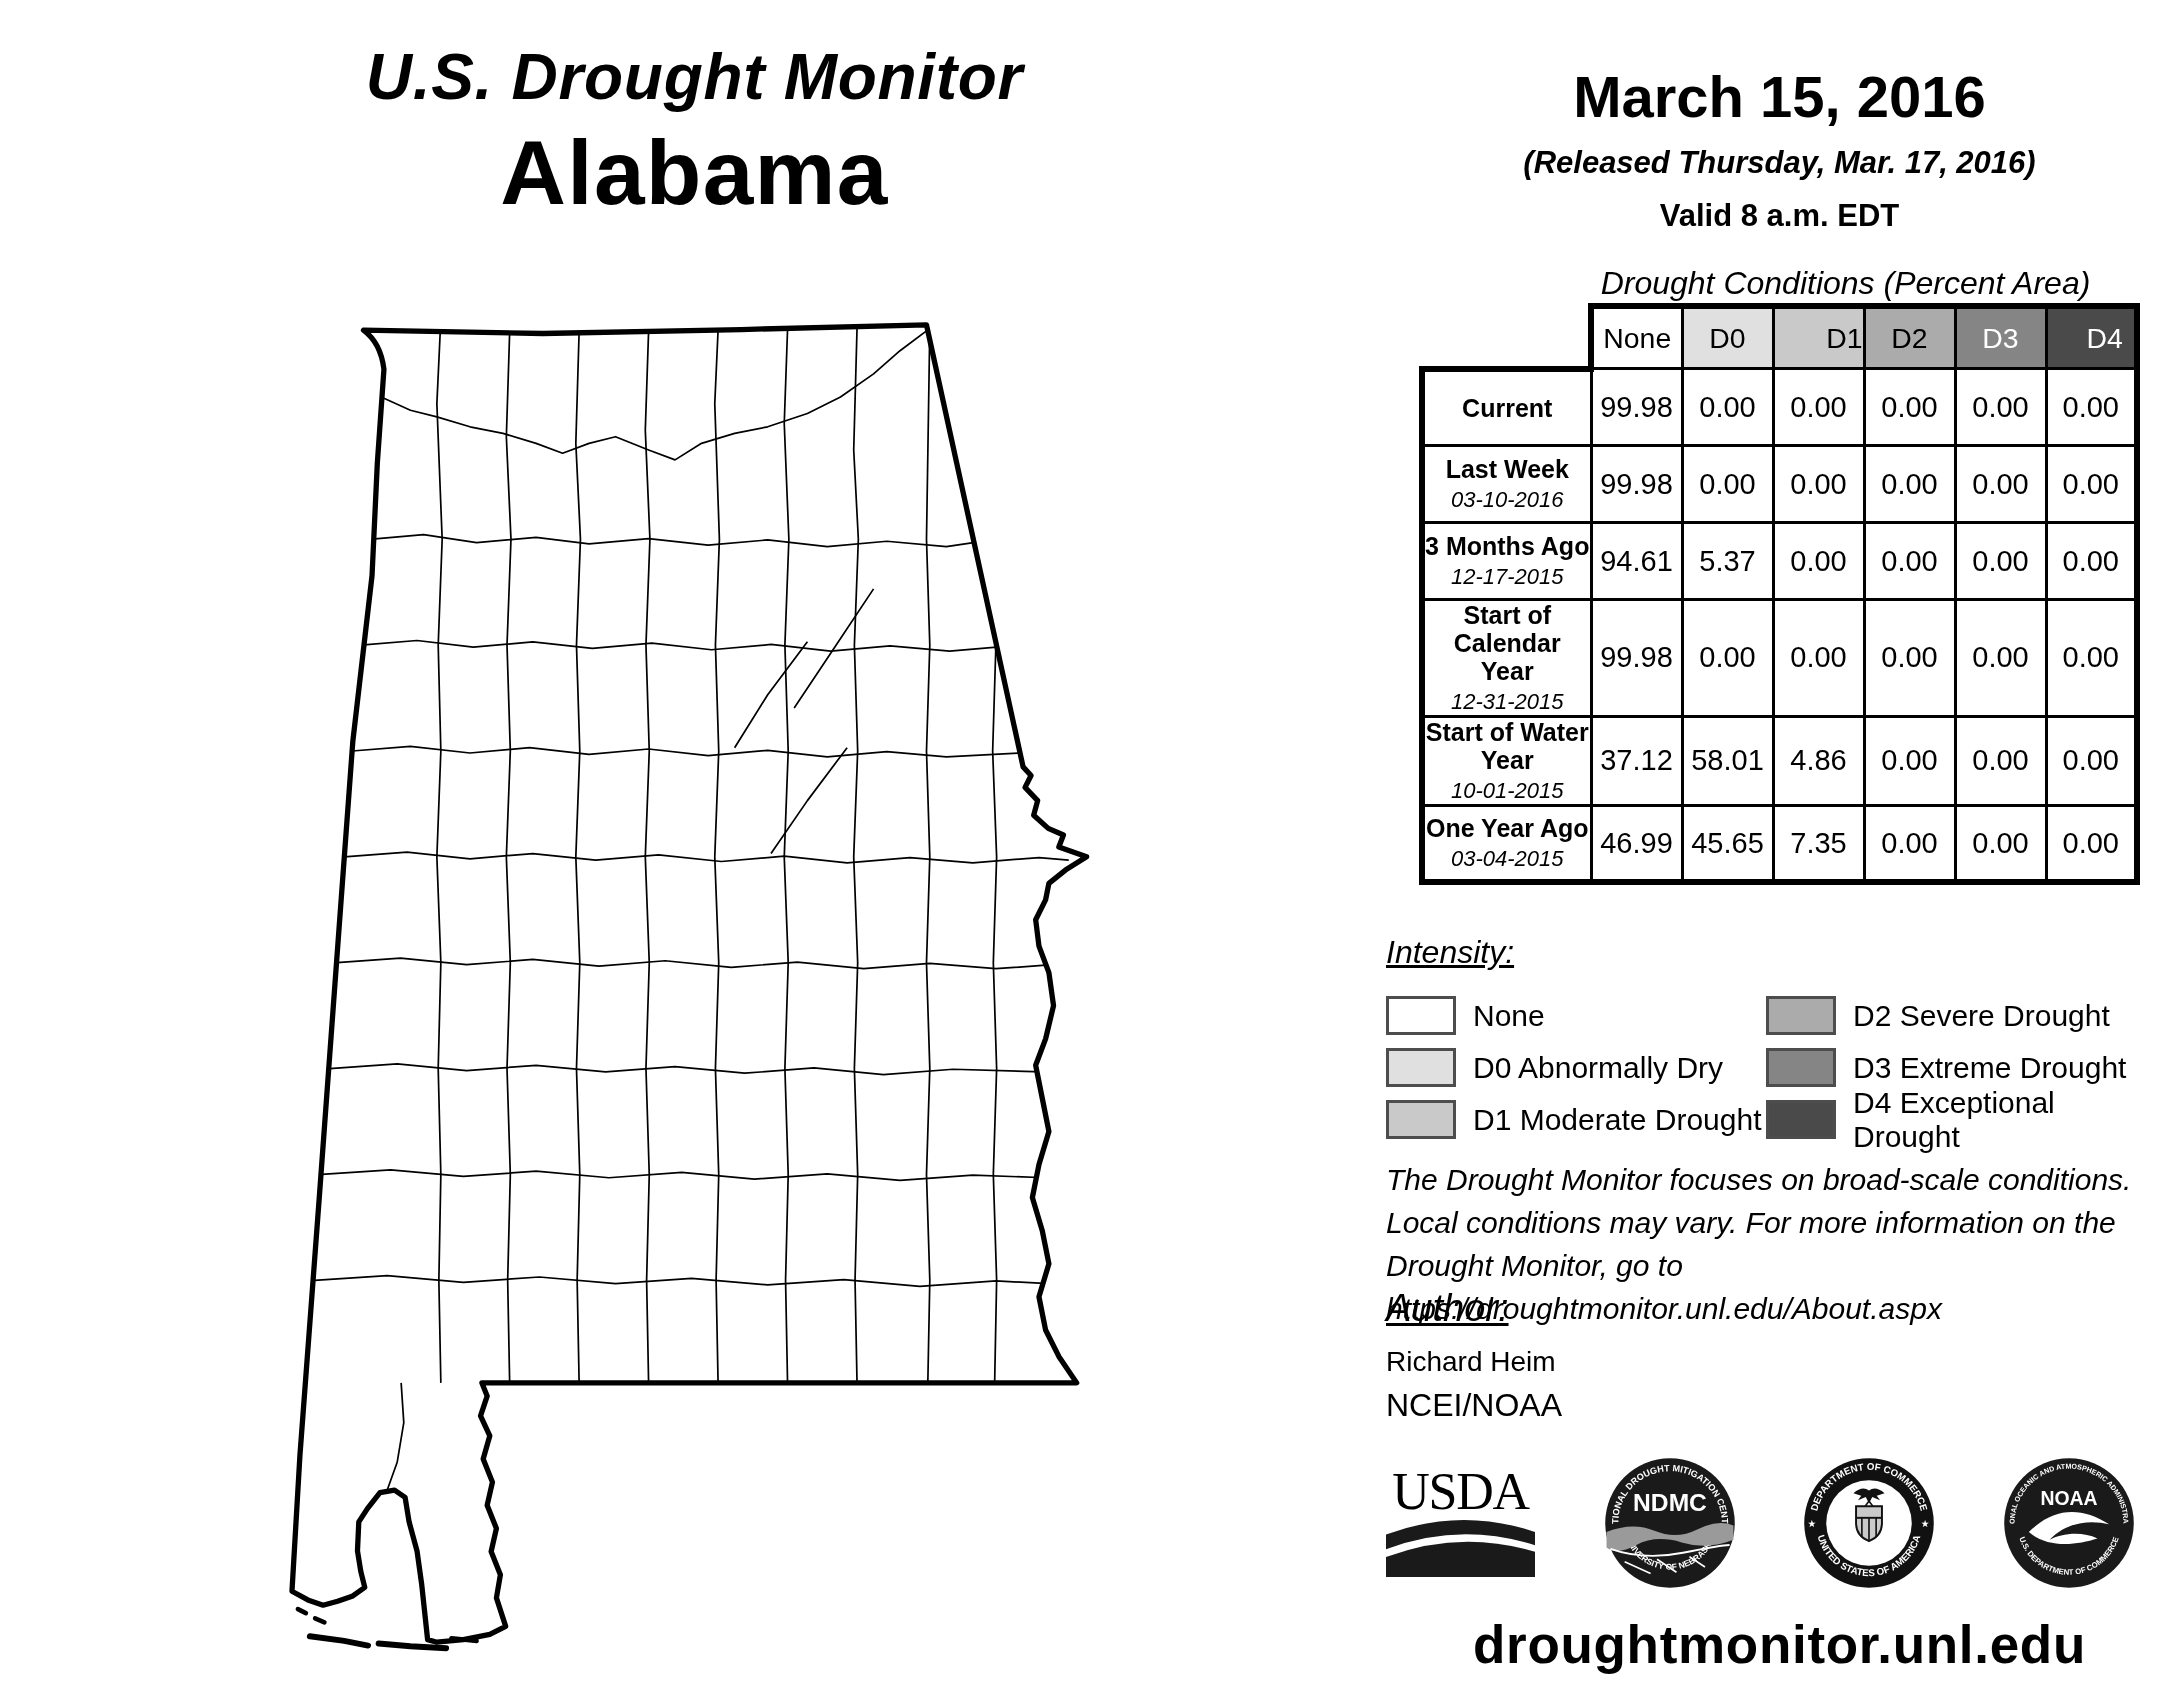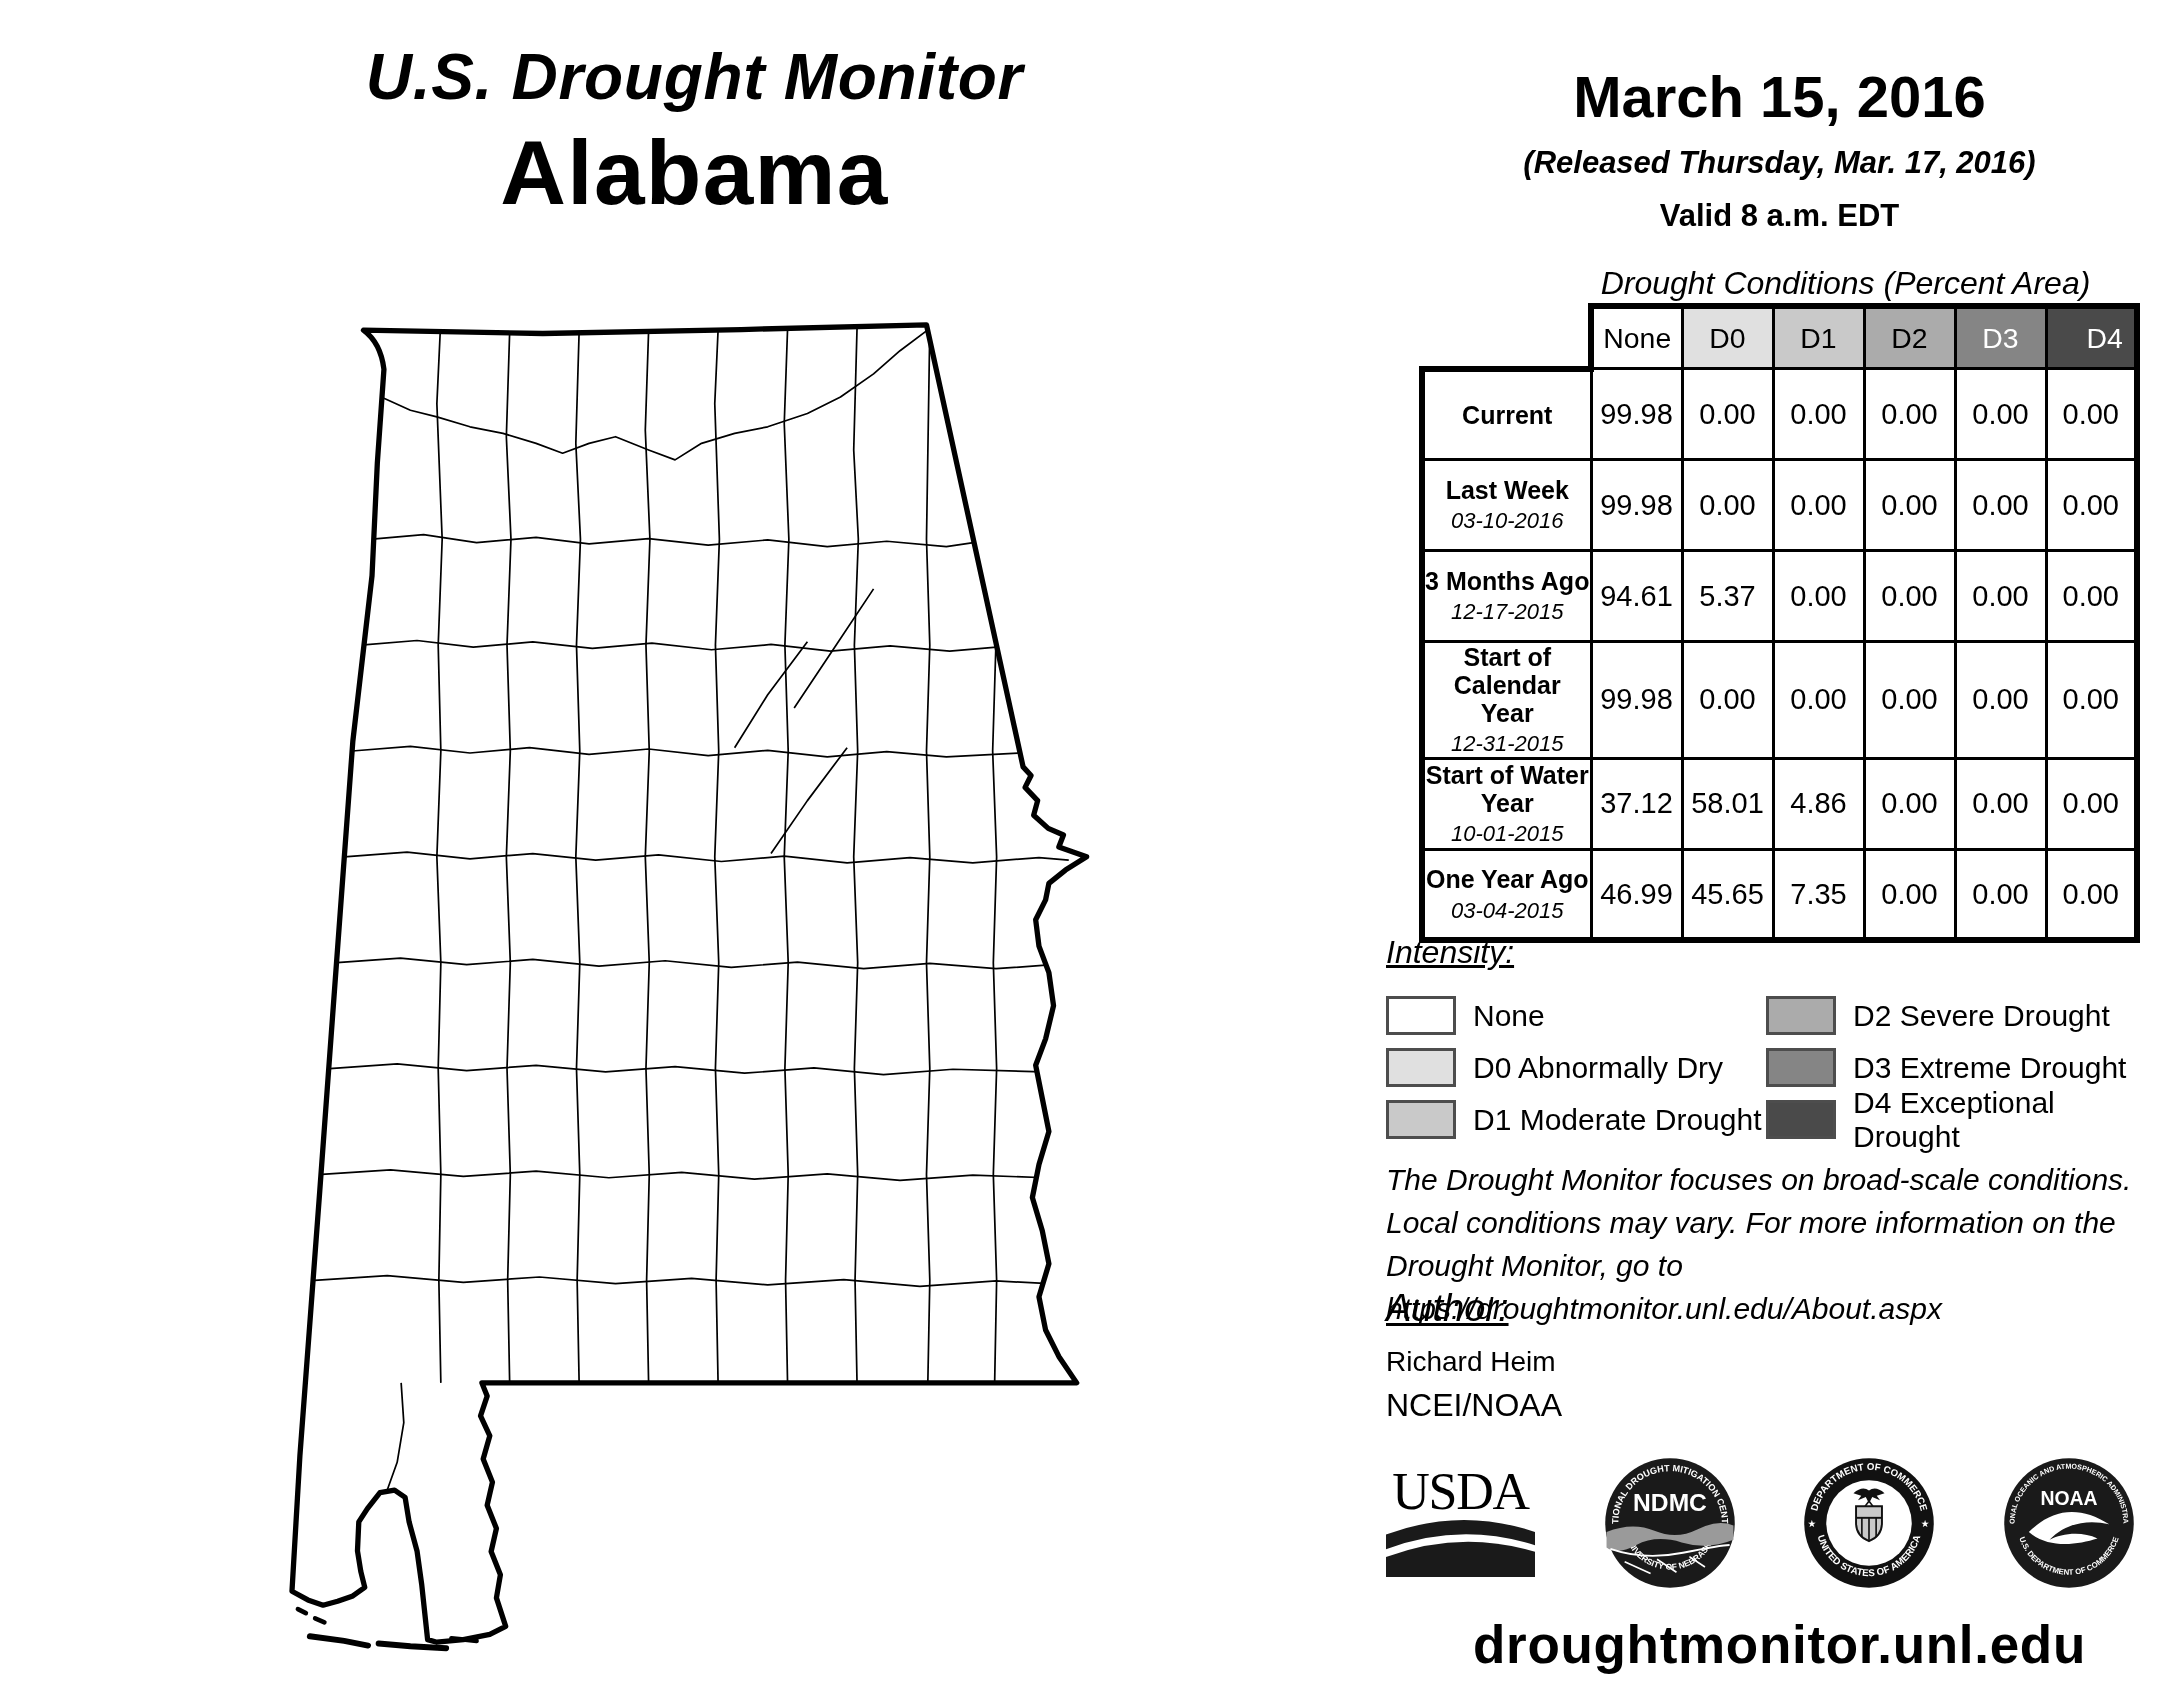--- a/index.html
+++ b/index.html
@@ -27,21 +27,21 @@
   table.drought{position:absolute;left:1419px;top:303px;border-collapse:collapse;
     table-layout:fixed;}
   table.drought col.lab{width:169px;}
   table.drought col.val{width:91px;}
   table.drought th,table.drought td{border:3.3px solid #000;padding:0;text-align:center;vertical-align:middle;}
   table.drought thead th{height:58px;font-size:28.4px;font-weight:normal;}
   table.drought thead th.corner{border:none;background:transparent;}
   table.drought thead th:nth-child(2){border-left-width:6px;}
   table.drought thead th{border-top-width:6px;}
   table.drought thead th:last-child{border-right-width:6px;padding-left:28px;}
-  table.drought tbody tr{height:91px;}
+  table.drought tbody tr{height:77px;}
   table.drought tbody th.rowlab{font-size:25px;font-weight:bold;border-left-width:6px;line-height:1.12;}
   table.drought tbody tr:first-child th.rowlab{border-top-width:6px;}
   table.drought tbody tr:last-child th,table.drought tbody tr:last-child td{border-bottom-width:6px;}
   table.drought tbody td:last-child{border-right-width:6px;}
   table.drought tbody td{font-size:29px;}
   .row-date{font-size:22px;font-style:italic;font-weight:normal;margin-top:5.3px;}
   .row-date:empty{display:none;}
   
   .intensity{position:absolute;left:1386px;top:934px;width:781px;}
   .intensity-heading{font-size:32px;font-style:italic;text-decoration:underline;margin-bottom:18.5px;}
@@ -181,21 +181,21 @@
       <col class="val">
       <col class="val">
       <col class="val">
       <col class="val">
   </colgroup>
   <thead>
     <tr>
       <th class="corner"></th>
       <th style="background: rgb(255, 255, 255); color: rgb(0, 0, 0);">None</th>
       <th style="background: rgb(224, 224, 224); color: rgb(0, 0, 0);">D0</th>
-      <th style="background: rgb(201, 201, 201); color: rgb(0, 0, 0);">D1</th>
+      <th style="background: rgb(201, 201, 201); color: rgb(0, 0, 0); text-align: right;">D1</th>
       <th style="background: rgb(171, 171, 171); color: rgb(0, 0, 0);">D2</th>
       <th style="background: rgb(133, 133, 133); color: rgb(255, 255, 255);">D3</th>
       <th style="background: rgb(74, 74, 74); color: rgb(255, 255, 255);">D4</th>
     </tr>
   </thead>
   <tbody>
     <tr>
       <th class="rowlab">
         <div>Current</div>
 

